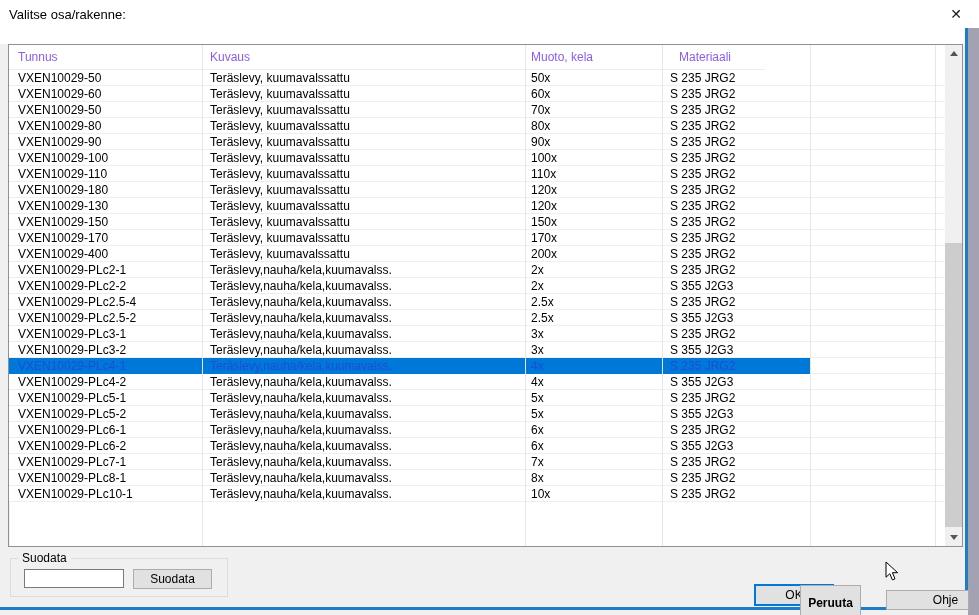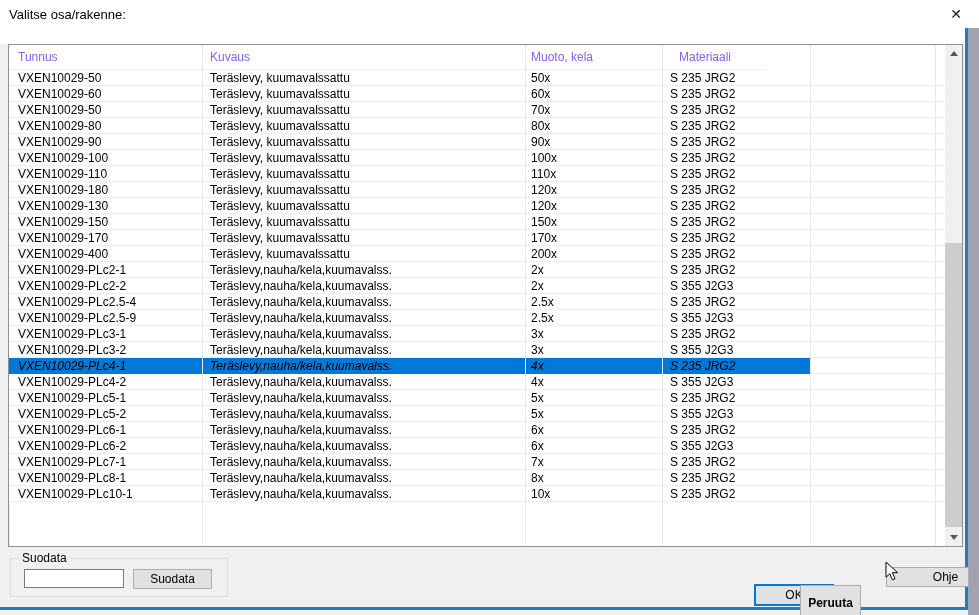--- a/index.html
+++ b/index.html
@@ -27,21 +27,21 @@
     box-shadow: inset 1px 1px 0 #eef0f2;
   }
   .lv-inner { position:absolute; left:0; top:0; width:953px; height:501px; overflow:hidden; }
   .lv-header { position:absolute; left:0; top:0; width:936px; height:24px; background:#ffffff; }
   .hcell { position:absolute; top:0; height:24px; line-height:24px; white-space:nowrap; color:#8b5cf6; }
   .lv-rows { position:absolute; left:0; top:24px; width:756px; border-top:1px solid #ededed; }
   .lv-row { position:relative; width:936px; height:16px; border-bottom:1px solid #efefef; background:#fff; }
   .lv-row .sel-bg { position:absolute; left:0; top:0; width:801px; height:16px; background:transparent; z-index:0; }
   .lv-row.selected .sel-bg { background:#0078d7; }
   .cell { position:absolute; top:0; height:16px; line-height:16px; white-space:nowrap; z-index:1; color:#000; }
-  .lv-row.selected .cell { color:#000000;font-style:italic; }
+  .lv-row.selected .cell { color:#1d4ed8; }
   .c-id    { left:9px; }
   .c-desc  { left:201px; }
   .c-shape { left:522px; }
   .c-mat   { left:661px; }
   .hc-id    { left:9px; }
   .hc-desc  { left:201px; }
   .hc-shape { left:522px; }
   .hc-mat   { left:670px; }
   .vline { position:absolute; top:0; width:1px; height:501px; background:#e7e7e7; z-index:2; }
   .vl-1 { left:193px; } .vl-2 { left:516px; } .vl-3 { left:653px; } .vl-4 { left:801px; } .vl-5 { left:926px; }
@@ -61,21 +61,21 @@
   .filter-input { position:absolute; left:24px; top:569px; width:100px; height:19px;
     border:1px solid #7a7a7a; background:#fff; font-family:inherit; font-size:12px; padding:0 3px; outline:none; }
   .filter-btn { position:absolute; left:133px; top:569px; width:79px; height:20px;
     background:#e1e1e1; border:1px solid #adadad; font-family:inherit; font-size:12px; text-align:center; line-height:18px; }
 
   
   .btn { position:absolute; background:#e1e1e1; border:1px solid #adadad; text-align:center;
     font-family:inherit; font-size:12px; }
   .btn-ok { left:711px; top:584px; width:80px; height:22px; border:2px solid #0078d7; line-height:18px;margin-left:43px; }
   .btn-cancel { left:800px; top:585px; width:61px; height:36px; line-height:18px;font-weight:bold; }
-  .btn-help { left:886px; top:567px; width:83px; height:20px; line-height:18px;padding-left:36px; }
+  .btn-help { left:886px; top:590px; width:83px; height:20px; line-height:18px;padding-left:36px; }
 
   .cursor { position:absolute; left:885px; top:561px; width:14px; height:21px; z-index:50; pointer-events:none; }
 </style>
 </head>
 <body>
 
 <div id="window">
 
   <div class="titlebar">
     <span class="title-text">Valitse osa/rakenne:</span>
@@ -212,21 +212,21 @@
   <div class="lv-row">
     <div class="sel-bg"></div>
     <span class="cell c-id">VXEN10029-PLc2.5-4</span>
     <span class="cell c-desc">Teräslevy,nauha/kela,kuumavalss.</span>
     <span class="cell c-shape">2.5x</span>
     <span class="cell c-mat">S 235 JRG2</span>
   </div>
 
   <div class="lv-row">
     <div class="sel-bg"></div>
-    <span class="cell c-id">VXEN10029-PLc2.5-9</span>
+    <span class="cell c-id">VXEN10029-PLc2.5-2</span>
     <span class="cell c-desc">Teräslevy,nauha/kela,kuumavalss.</span>
     <span class="cell c-shape">2.5x</span>
     <span class="cell c-mat">S 355 J2G3</span>
   </div>
 
   <div class="lv-row">
     <div class="sel-bg"></div>
     <span class="cell c-id">VXEN10029-PLc3-1</span>
     <span class="cell c-desc">Teräslevy,nauha/kela,kuumavalss.</span>
     <span class="cell c-shape">3x</span>

